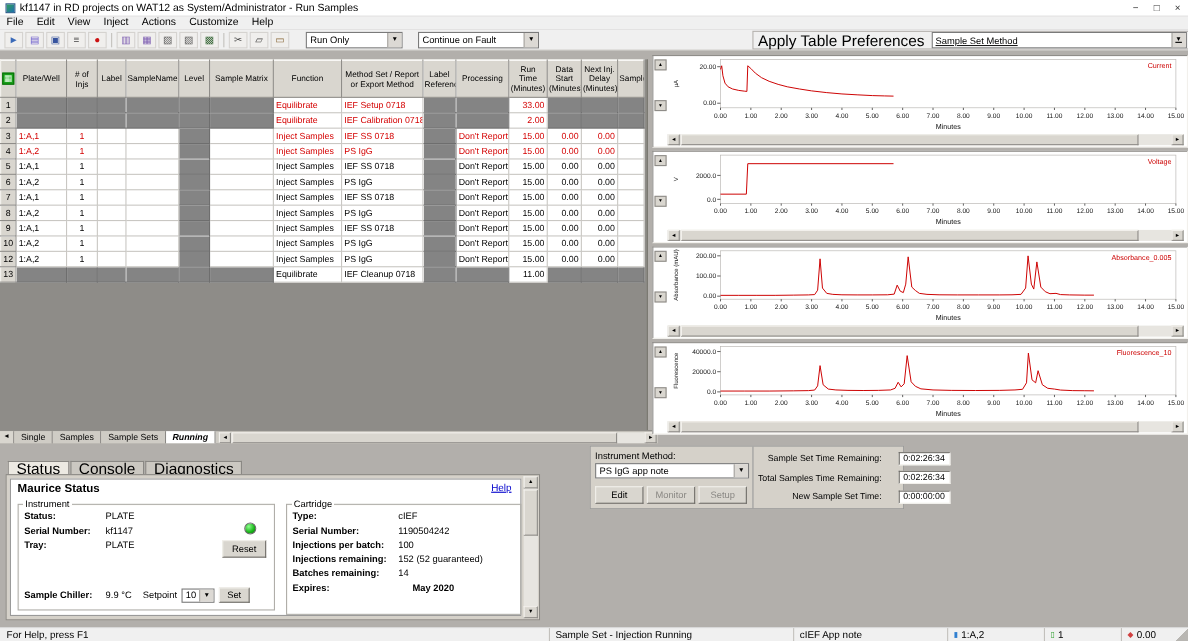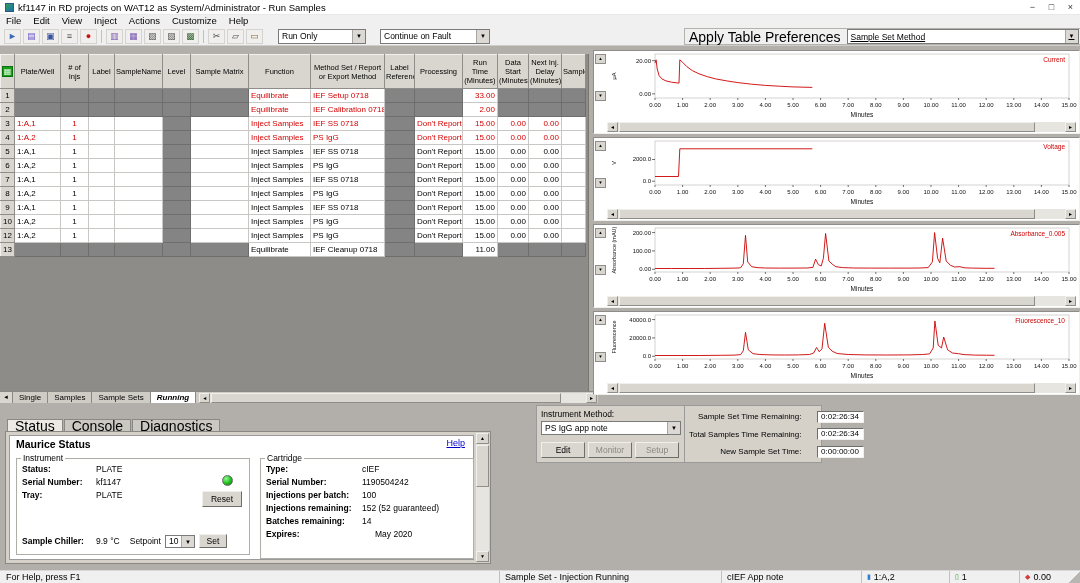--- a/index.html
+++ b/index.html
@@ -90,21 +90,21 @@
   .sc-title { position:absolute; left:6px; top:2px; font-size:10.5px; font-weight:bold; }
   .sc-help { position:absolute; right:8px; top:2px; font-size:9px; color:#0000cc; text-decoration:underline; }
   .fs { position:absolute; border:1px solid #b0aea9; box-shadow:1px 1px 0 #fdfcfa inset; }
   .fs legend { font-size:8.5px; padding:0 2px; margin-left:4px; }
   .fs-instrument { left:6px; top:17px; width:234px; height:102px; }
   .fs-cartridge { left:250px; top:17px; width:214px; height:106px; }
   .frow { display:flex; font-size:8.5px; line-height:13px; padding:0 5px; }
   .flabel { font-weight:bold; width:74px; flex:none; }
   .fs-cartridge .flabel { width:96px; }
   .fvalue { white-space:nowrap; }
-  .bold { font-weight:normal;padding-left:13px; }
+  .bold { font-weight:bold;padding-left:13px; }
   .led { position:absolute; right:16px; top:12px; width:11px; height:11px; border-radius:50%; background:radial-gradient(circle at 35% 30%,#8dff8d,#18b418 60%,#0a7a0a); border:1px solid #6a6a6a; }
   .reset-btn { position:absolute; right:7px; top:28px; width:40px; }
   .chiller-row { position:absolute; left:0; right:0; bottom:6px; display:flex; align-items:center; padding:0 5px; font-size:8.5px; }
   .sp-label { margin-left:10px; margin-right:4px; }
   .sp-combo { width:30px; height:13px; }
   .set-btn { width:28px; height:14px; margin-left:4px; }
   .vscroll { position:absolute; right:1px; top:1px; bottom:1px; width:13px; display:flex; flex-direction:column; background:#e7e5e0; }
   .vs-btn { width:auto; height:11px; line-height:9px; }
   .vs-track { flex:1; position:relative; }
   .vs-thumb { position:absolute; top:1px; left:0; right:0; height:42px; background:#d9d6cf; border:1px solid; border-color:#f2f0ec #8f8d89 #8f8d89 #f2f0ec; }

